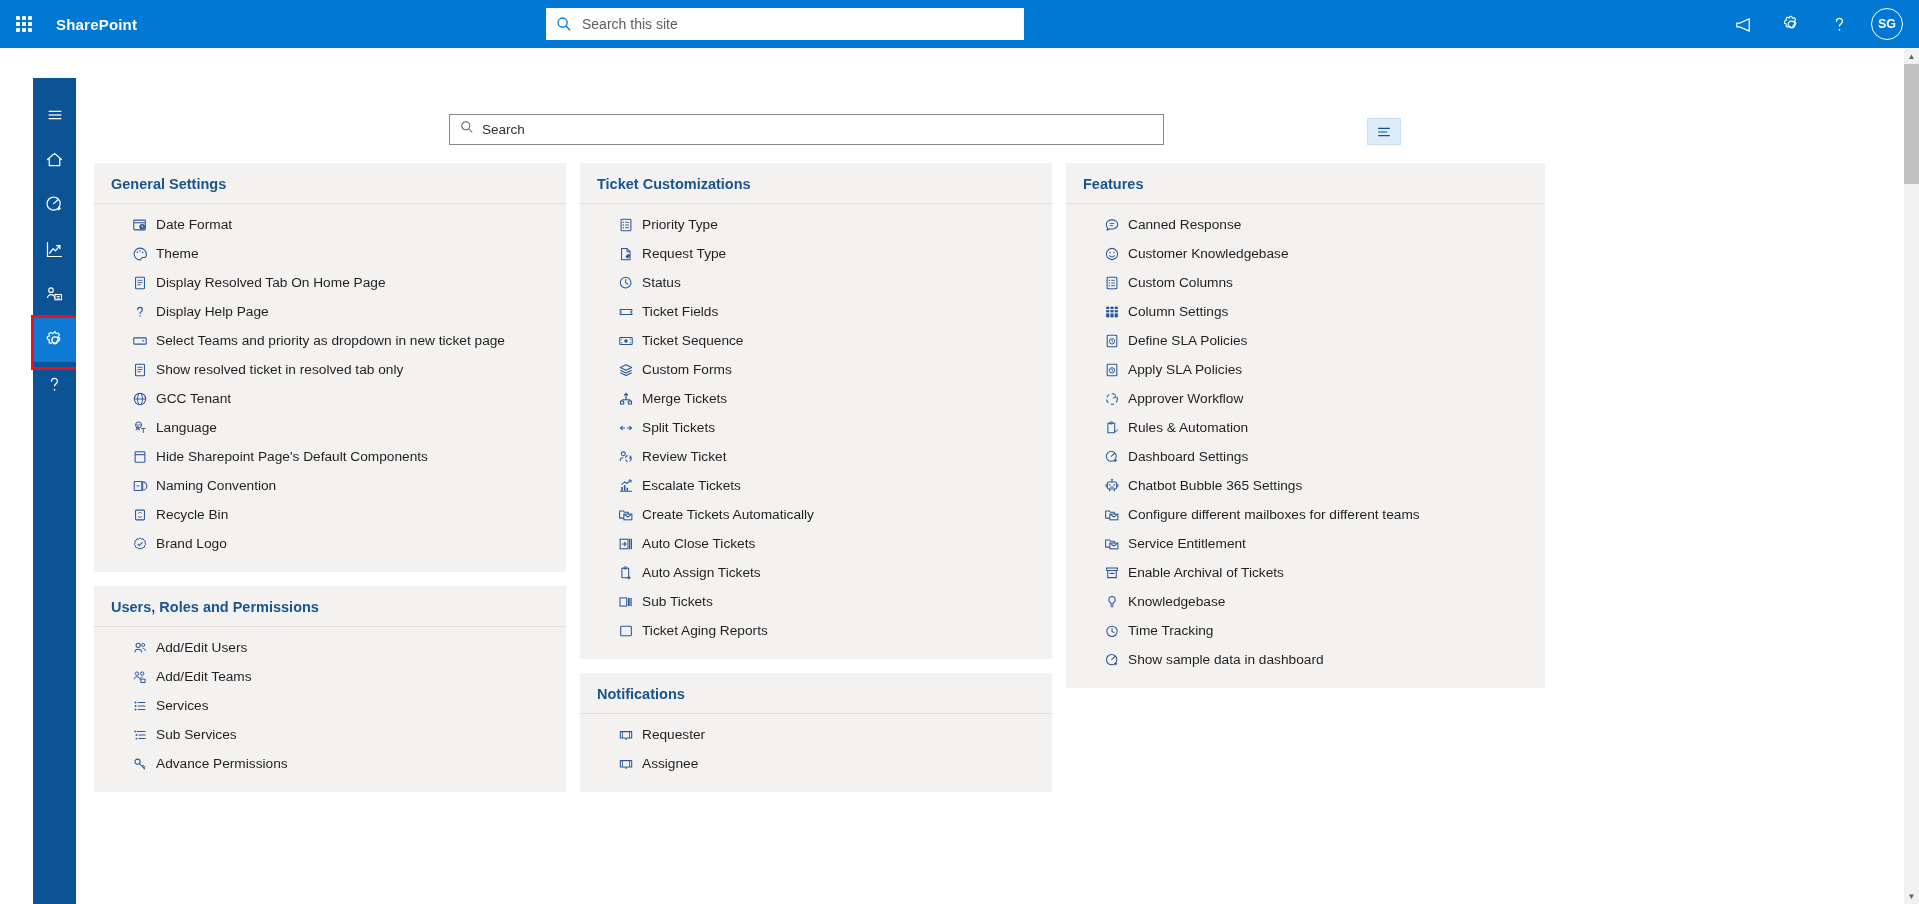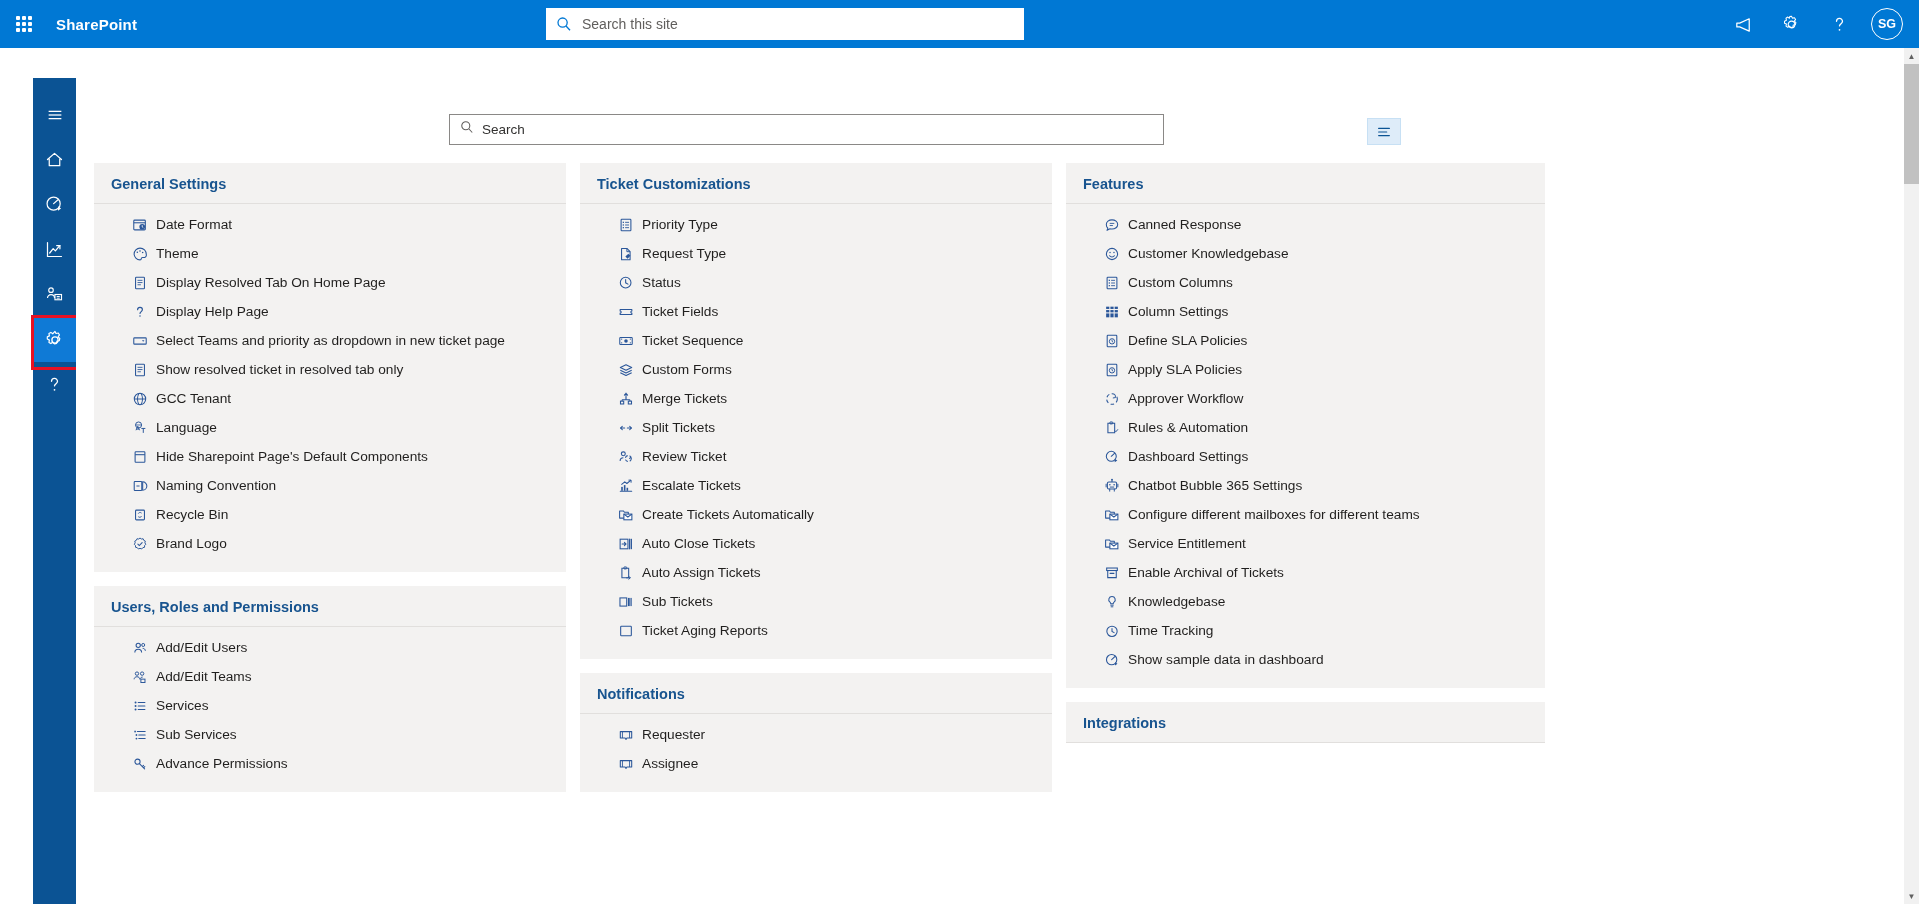--- a/index.html
+++ b/index.html
@@ -887,23 +887,20 @@
                   <circle cx="8.6" cy="8.6" r="5.8" fill="none" stroke="#2b579a" stroke-width="1.2"></circle>
                   <path d="M8.6 8.6l3.6-3.4" stroke="#2b579a" stroke-width="1.2" stroke-linecap="round"></path>
                   <path d="M12.4 11.4l2.8 1.9-2.8 1.9z" fill="#2b579a"></path>
                 </svg>
               </span>
               <span class="lbl">Show sample data in dashboard</span>
             </div>
         </div>
       </div>
 
-      <div class="card">
-        <div class="card-head">Integrations</div>
-      </div>
     </div>
   </div>
 </div>
 
 <div class="scrollbar">
   <div class="sb-arrow">▲</div>
   <div class="sb-thumb"></div>
   <div class="sb-arrow sb-down">▼</div>
 </div>
 

